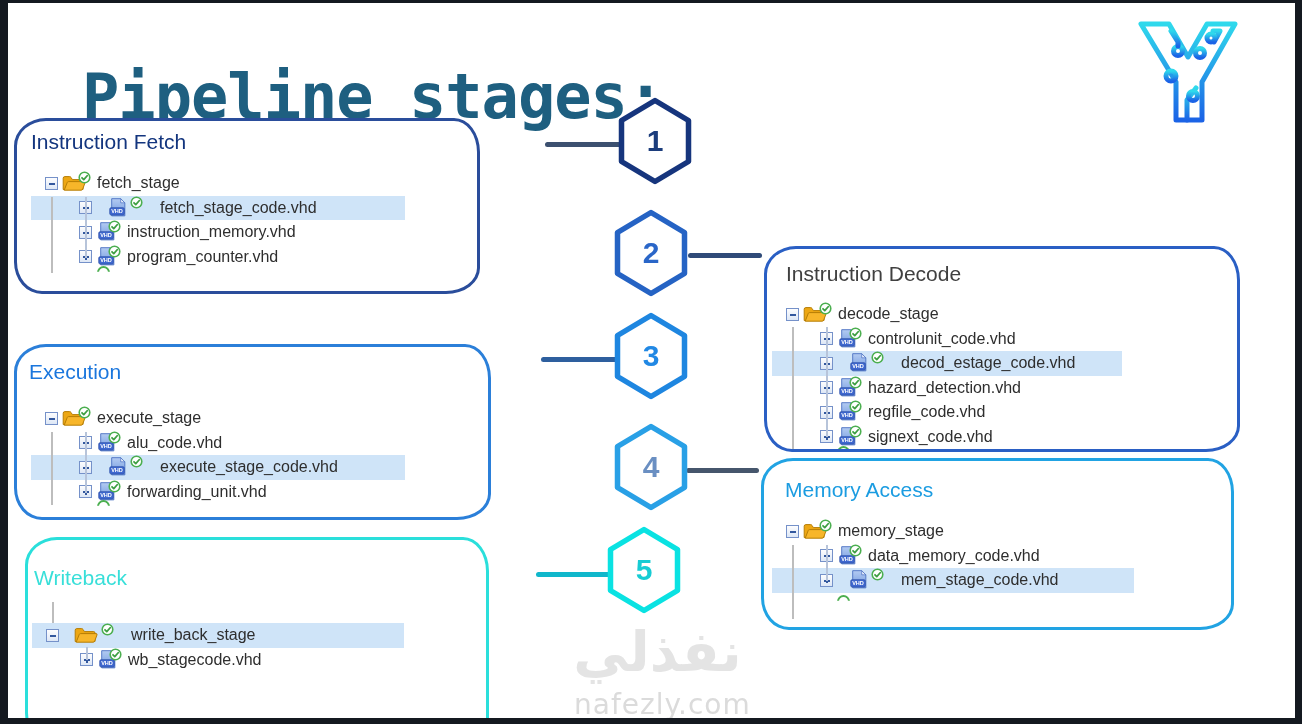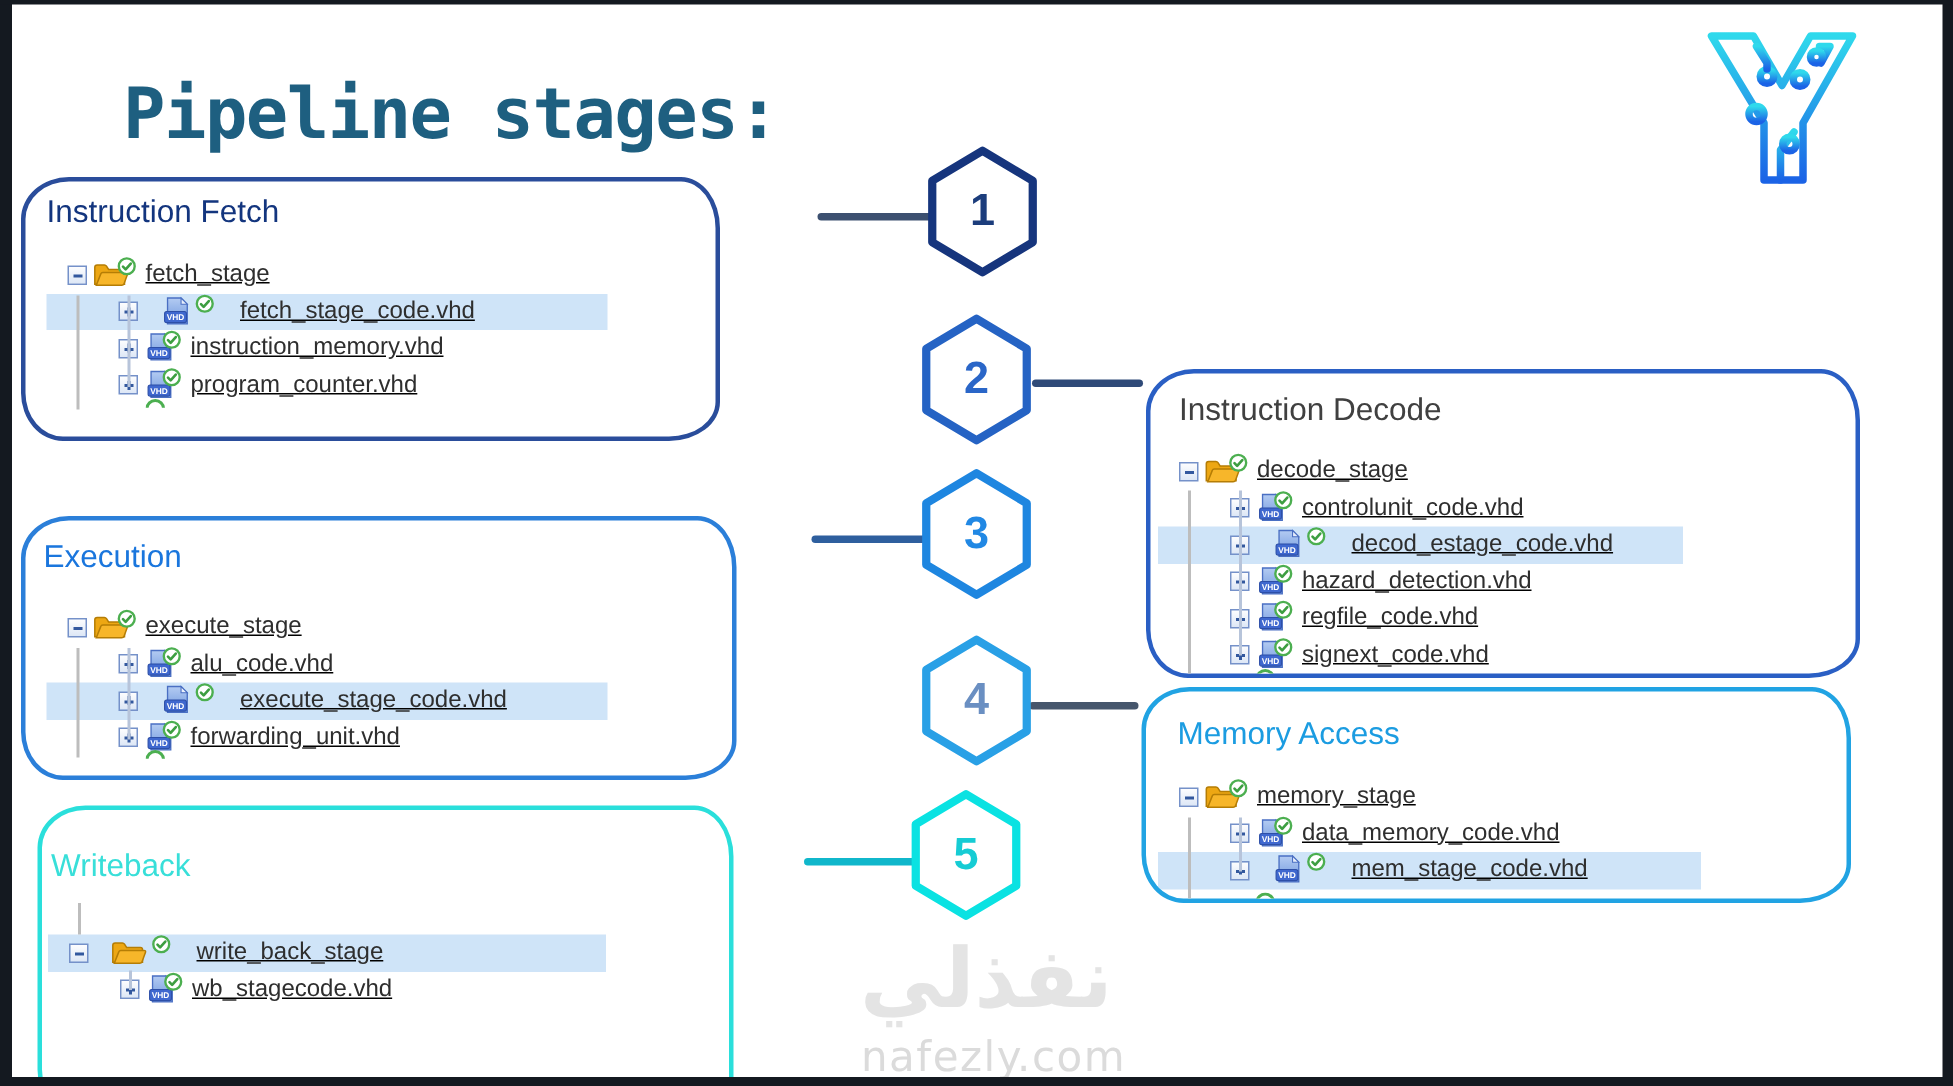--- a/index.html
+++ b/index.html
@@ -12,42 +12,42 @@
   .edge { position:absolute; background:#141920; z-index:50; }
   .edge-l { left:0; top:0; width:8px; height:724px; }
   .edge-r { right:0; top:0; width:7px; height:724px; }
   .edge-t { left:0; top:0; width:1302px; height:3px; }
   .edge-b { left:0; bottom:0; width:1302px; height:6px; }
 
   
   #page-title {
     position:absolute; left:82px; top:18px;
     font-family:"DejaVu Sans Mono", monospace; font-weight:bold;
-    font-size:47px; letter-spacing:-1px; color:#1e5f80; white-space:nowrap;
+    font-size:62px; letter-spacing:-1px; color:#1e5f80; white-space:nowrap;
   }
 
   
   .stage-box {
     position:absolute; background:#fff; box-sizing:border-box;
     border:3px solid; overflow:hidden;
     border-radius:32px 26px 34px 28px / 28px 34px 26px 32px;
   }
   #box-fetch  { left:14px;  top:118px; width:466px; height:176px; border-color:#2a4d9b; }
   #box-exec   { left:14px;  top:344px; width:477px; height:176px; border-color:#2b7fd9; }
   #box-wb     { left:25px;  top:537px; width:464px; height:208px; border-color:#2adfdb; }
   #box-decode { left:764px; top:246px; width:476px; height:206px; border-color:#2a5fc4; }
-  #box-mem    { left:761px; top:458px; width:473px; height:144px; border-color:#21a3e3;text-align:center; }
+  #box-mem    { left:761px; top:458px; width:473px; height:172px; border-color:#21a3e3;text-align:center; }
 
   .stage-header {
     position:absolute; font-weight:normal; font-size:21px; white-space:nowrap; z-index:4;
   }
 
   
   .tree { position:absolute; z-index:1; }
-  .row { height:24.5px; display:flex; align-items:center; position:relative;text-decoration:underline; }
+  .row { height:24.5px; display:flex; align-items:center; position:relative; }
   .row.root { padding-left:14px; }
   .row.file { padding-left:48px; }
   .row.sel  { background:#cfe4f8;gap:11px; }
   .lbl { margin-left:6px; font-size:16px; color:#2e2e2e; white-space:nowrap; position:relative; z-index:5; }
 
   .exp {
     width:13px; height:13px; box-sizing:border-box; flex:none;
     border:1px solid #7591c9; background:linear-gradient(180deg,#fdfdfe,#dde7f6);
     position:relative; z-index:5; margin-right:4px;
   }

